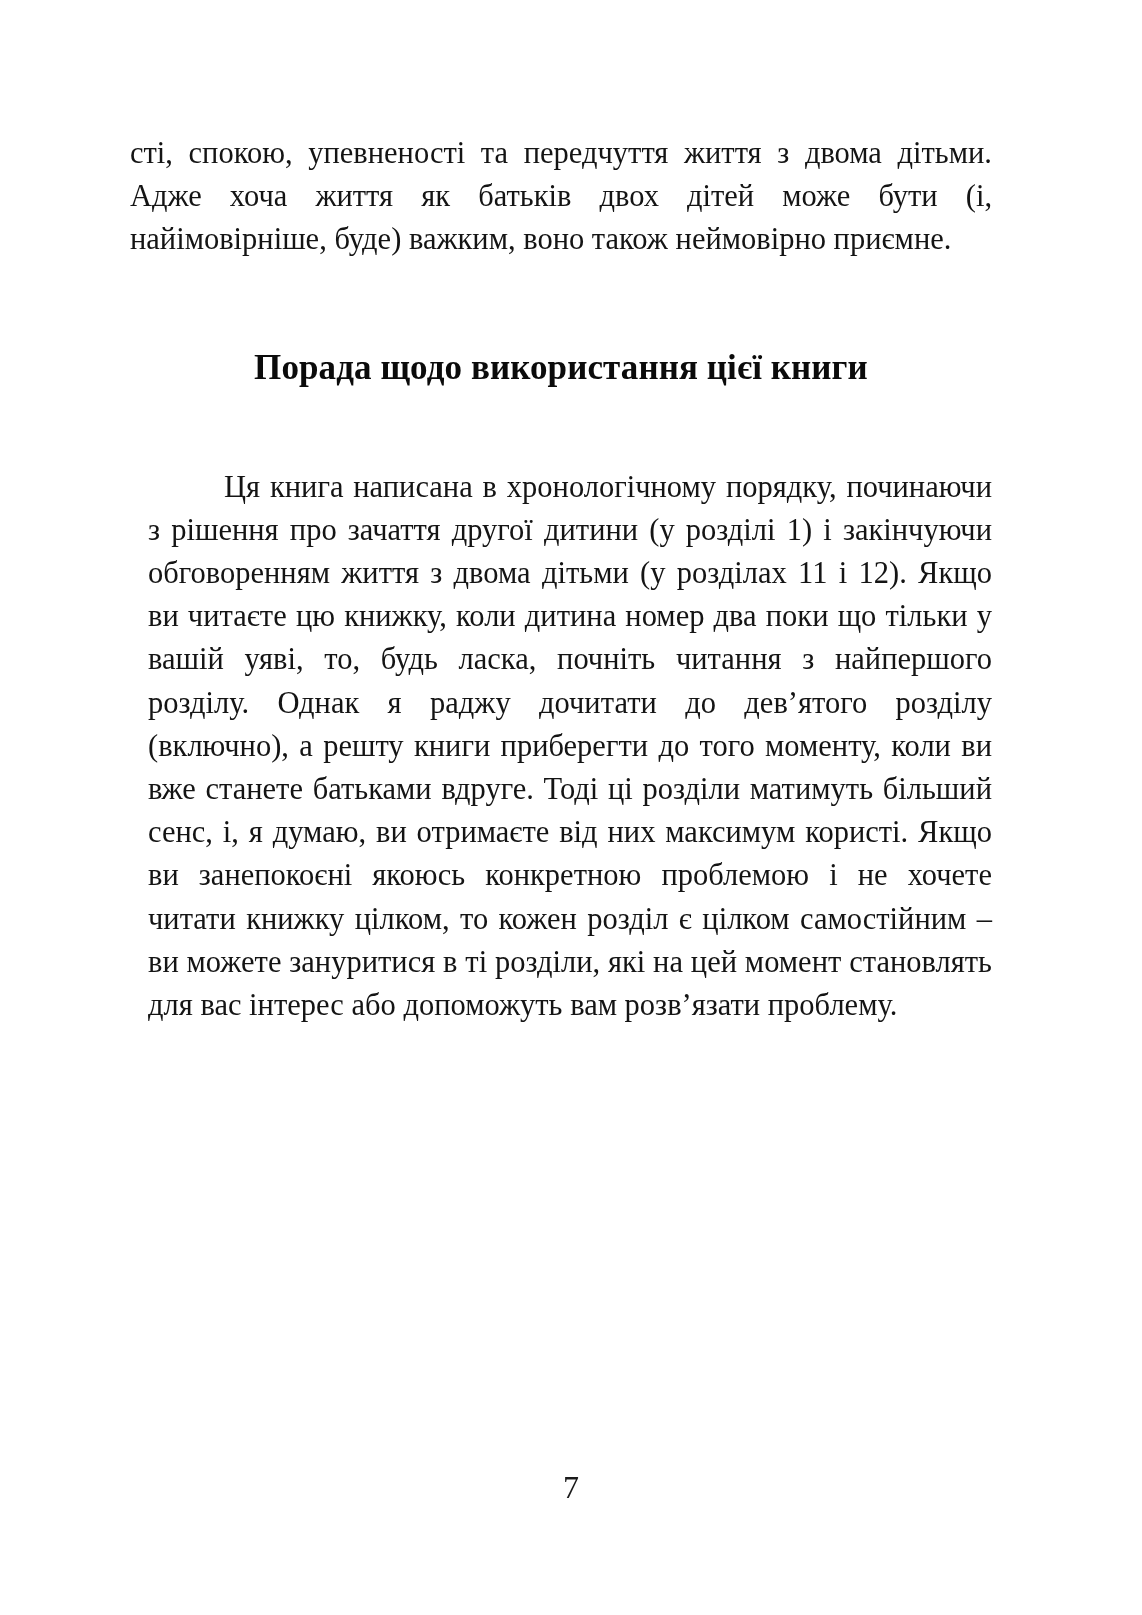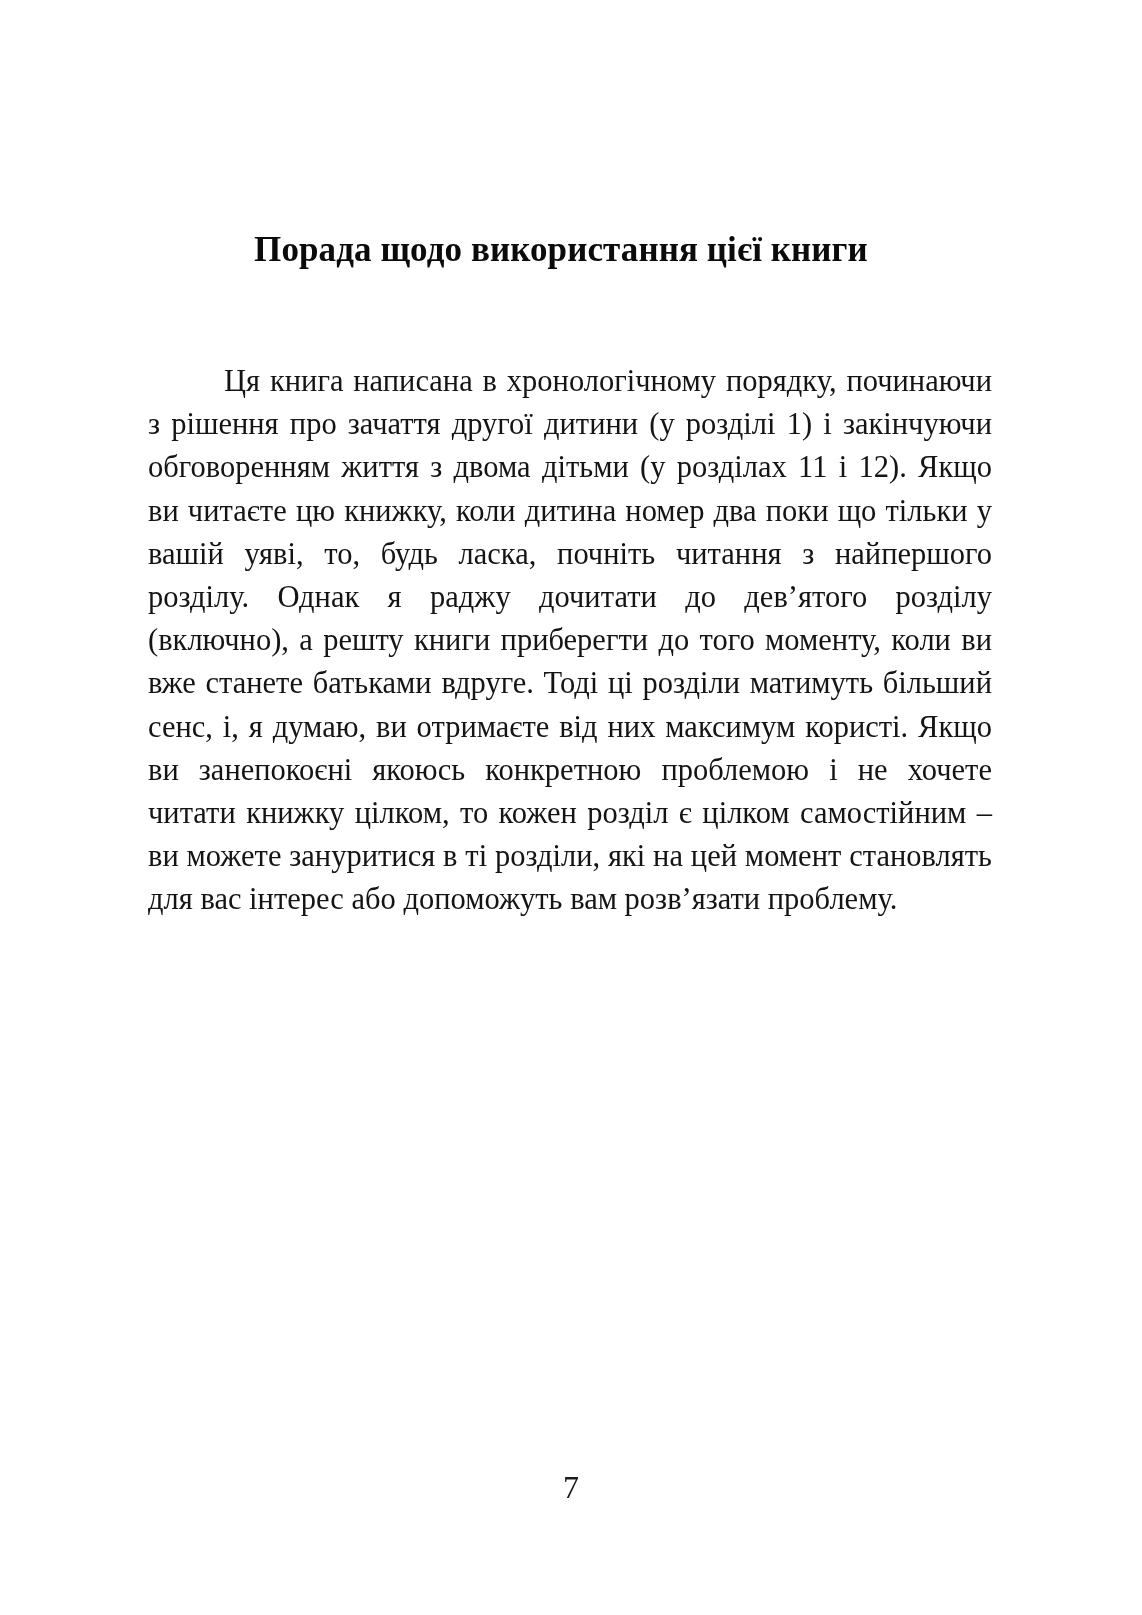--- a/index.html
+++ b/index.html
@@ -36,21 +36,21 @@
     -webkit-hyphens: manual;
   }
   p.body-par:last-child {
     text-align-last: left;
     margin-left: 18px;
   }
   .continued-par {
     text-align: justify;
   }
   h2.section-heading {
-    margin: 12px;
+    margin: 0;
     font-size: 35px;
     line-height: 44px;
     font-weight: bold;
     text-align: center;
     color: #0b0b0b;
     letter-spacing: 0.1px;
   }
   .gap-before-heading {
     height: 84px;
   }
@@ -72,20 +72,21 @@
     font-family: "Liberation Serif", "DejaVu Serif", serif;
   }
 </style>
 </head>
 <body>
 
 <div class="page">
 
   <div class="text-block">
 
+    <p class="body-par continued-par">сті, спокою, упевненості та передчуття життя з двома дітьми. Адже хоча життя як батьків двох дітей може бути (і, найімовірніше, буде) важким, воно також неймовірно приємне.</p>
 
     <div class="gap-before-heading"></div>
 
     <h2 class="section-heading">Порада щодо використання цієї книги</h2>
 
     <div class="gap-after-heading"></div>
 
     <p class="body-par indent-par">Ця книга написана в хронологічному порядку, починаючи з рішення про зачаття другої дитини (у розділі 1) і закінчуючи обговоренням життя з двома дітьми (у розділах 11 і 12). Якщо ви читаєте цю книжку, коли дитина номер два поки що тільки у вашій уяві, то, будь ласка, почніть читання з найпершого розділу. Однак я раджу дочитати до дев’ятого розділу (включно), а решту книги приберегти до того моменту, коли ви вже станете батьками вдруге. Тоді ці розділи матимуть більший сенс, і, я думаю, ви отримаєте від них максимум користі. Якщо ви занепокоєні якоюсь конкретною проблемою і не хочете читати книжку цілком, то кожен розділ є цілком самостійним – ви можете зануритися в ті розділи, які на цей момент становлять для вас інтерес або допоможуть вам розв’язати проблему.</p>
 
   </div>

